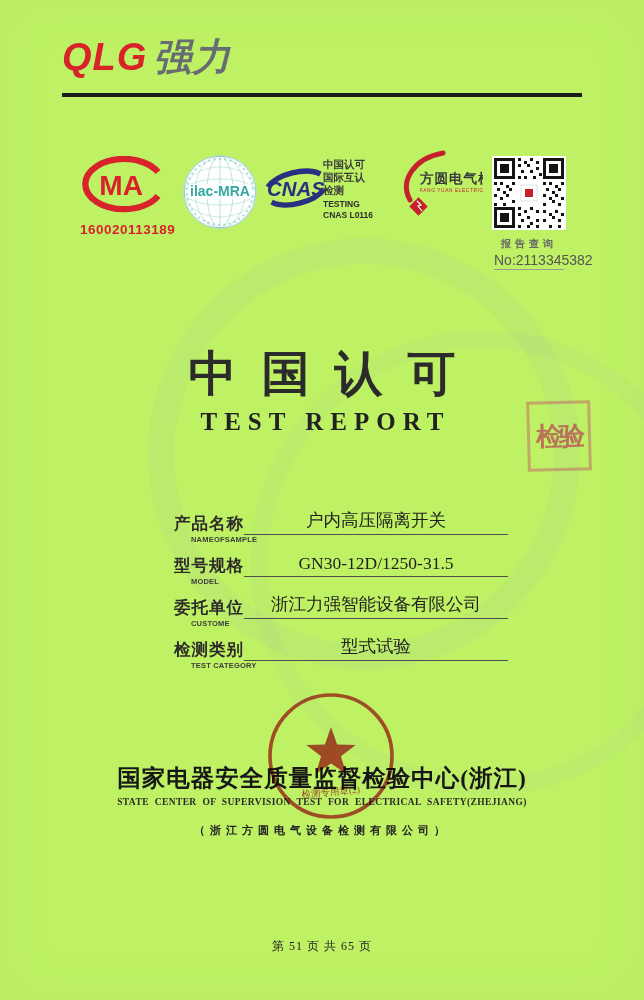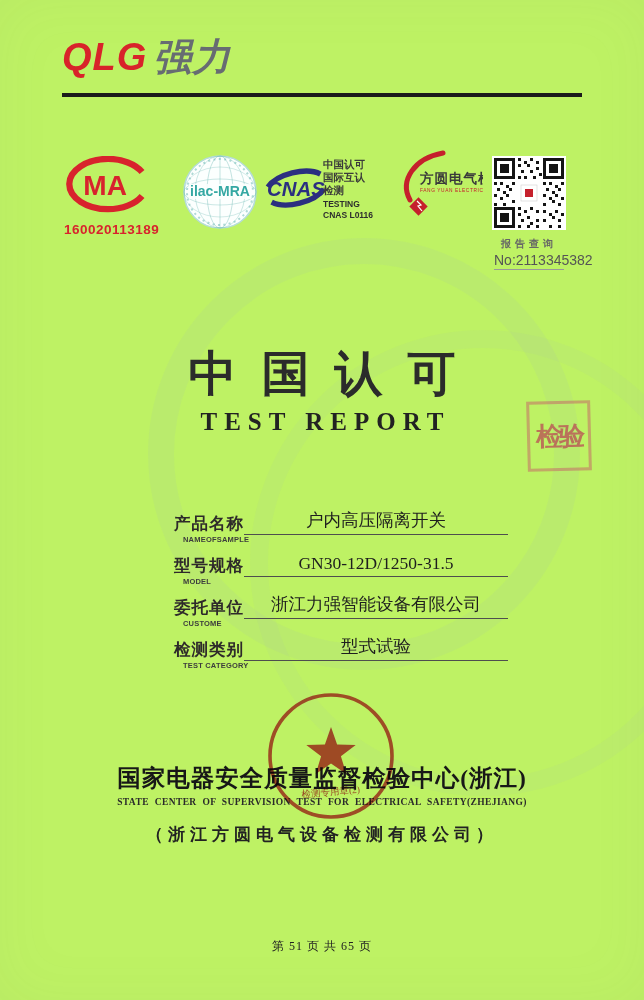--- a/index.html
+++ b/index.html
@@ -13,21 +13,21 @@
   .wm{position:absolute;border-radius:50%;pointer-events:none;}
   .wm1{left:148px;top:238px;width:380px;height:380px;border:26px solid rgba(168,186,177,0.12);}
   .wm2{left:250px;top:330px;width:430px;height:430px;border:18px solid rgba(168,186,177,0.09);}
   
   .logo{position:absolute;left:62px;top:32px;font-family:"Liberation Sans","DejaVu Sans",sans-serif;
         font-style:italic;font-weight:900;font-size:38px;letter-spacing:1px;white-space:nowrap;}
   .logo .latin{color:#d8232a;}
   .logo .cn{color:#676c72;margin-left:6px;}
   .rule{position:absolute;left:62px;top:93px;width:520px;height:3.5px;background:#1b1b1b;}
   
-  .cma{position:absolute;left:64px;top:156px;width:100px;}
+  .cma{position:absolute;left:80px;top:156px;width:100px;}
   .cma-num{margin-top:2px;text-align:left;font-family:"Liberation Sans",sans-serif;
            font-weight:bold;font-size:13.5px;color:#d8232d;letter-spacing:0.5px;}
   .ilac{position:absolute;left:182px;top:154px;}
   .cnas{position:absolute;left:262px;top:160px;}
   .cnas-text{position:absolute;left:323px;top:158px;line-height:1.25;color:#3a3a3a;
              font-family:"Liberation Sans",sans-serif;font-weight:bold;font-size:10.5px;}
   .cnas-text .en{font-size:8.5px;color:#2e2e2e;margin-top:2px;line-height:1.3;}
   .fy{position:absolute;left:383px;top:150px;width:100px;height:88px;}
   .qr{position:absolute;left:492px;top:156px;width:74px;}
   .qr-caption{margin-top:3px;text-align:center;font-size:10px;color:#666;letter-spacing:4px;font-weight:bold;}
@@ -41,31 +41,31 @@
   
   .side-stamp{position:absolute;left:527px;top:401px;width:58px;height:64px;
               border:3px solid rgba(197,94,103,0.5);transform:rotate(-1.5deg);
               display:flex;align-items:center;justify-content:center;
               color:rgba(186,73,84,0.75);font-weight:700;font-size:26px;letter-spacing:-3px;}
   
   .field{position:absolute;left:174px;width:334px;display:flex;align-items:flex-end;height:30px;}
   .f1{top:505px;} .f2{top:547px;} .f3{top:589px;} .f4{top:631px;}
   .fl{position:relative;width:70px;flex:0 0 70px;}
   .fl .zh{font-size:16.5px;font-weight:600;color:#2e2a2a;letter-spacing:1px;white-space:nowrap;}
-  .fl .en{position:absolute;left:9px;top:22px;font-family:"Liberation Sans",sans-serif;
+  .fl .en{position:absolute;left:17px;top:22px;font-family:"Liberation Sans",sans-serif;
           font-size:7.5px;font-weight:bold;color:#3d3d3d;letter-spacing:0.2px;white-space:nowrap;}
   .fv{flex:1;text-align:center;border-bottom:1.6px solid #4e4e4e;
       font-size:17.5px;color:#1e1e1e;padding-bottom:2px;white-space:nowrap;}
   
   .issuer-zh{position:absolute;left:0;top:762px;width:100%;text-align:center;
              font-size:23.5px;font-weight:700;color:#171717;letter-spacing:1px;}
   .issuer-en{position:absolute;left:0;top:797px;width:100%;text-align:center;
              font-size:9.5px;font-weight:700;color:#2a2a2a;letter-spacing:0.4px;word-spacing:3px;}
   .issuer-co{position:absolute;left:0;top:823px;width:100%;text-align:center;
-             font-size:17px;font-weight:700;color:#222;letter-spacing:5px;box-sizing:border-box;}
+             font-size:11px;font-weight:700;color:#222;letter-spacing:5px;box-sizing:border-box;}
   .round-stamp{position:absolute;left:265px;top:690px;width:132px;height:132px;
                mix-blend-mode:multiply;opacity:0.88;}
   
   .footer{position:absolute;left:0;top:938px;width:100%;text-align:center;
           font-size:12px;color:#222;letter-spacing:1px;}
 </style>
 </head>
 <body>
 
 <div class="page">

